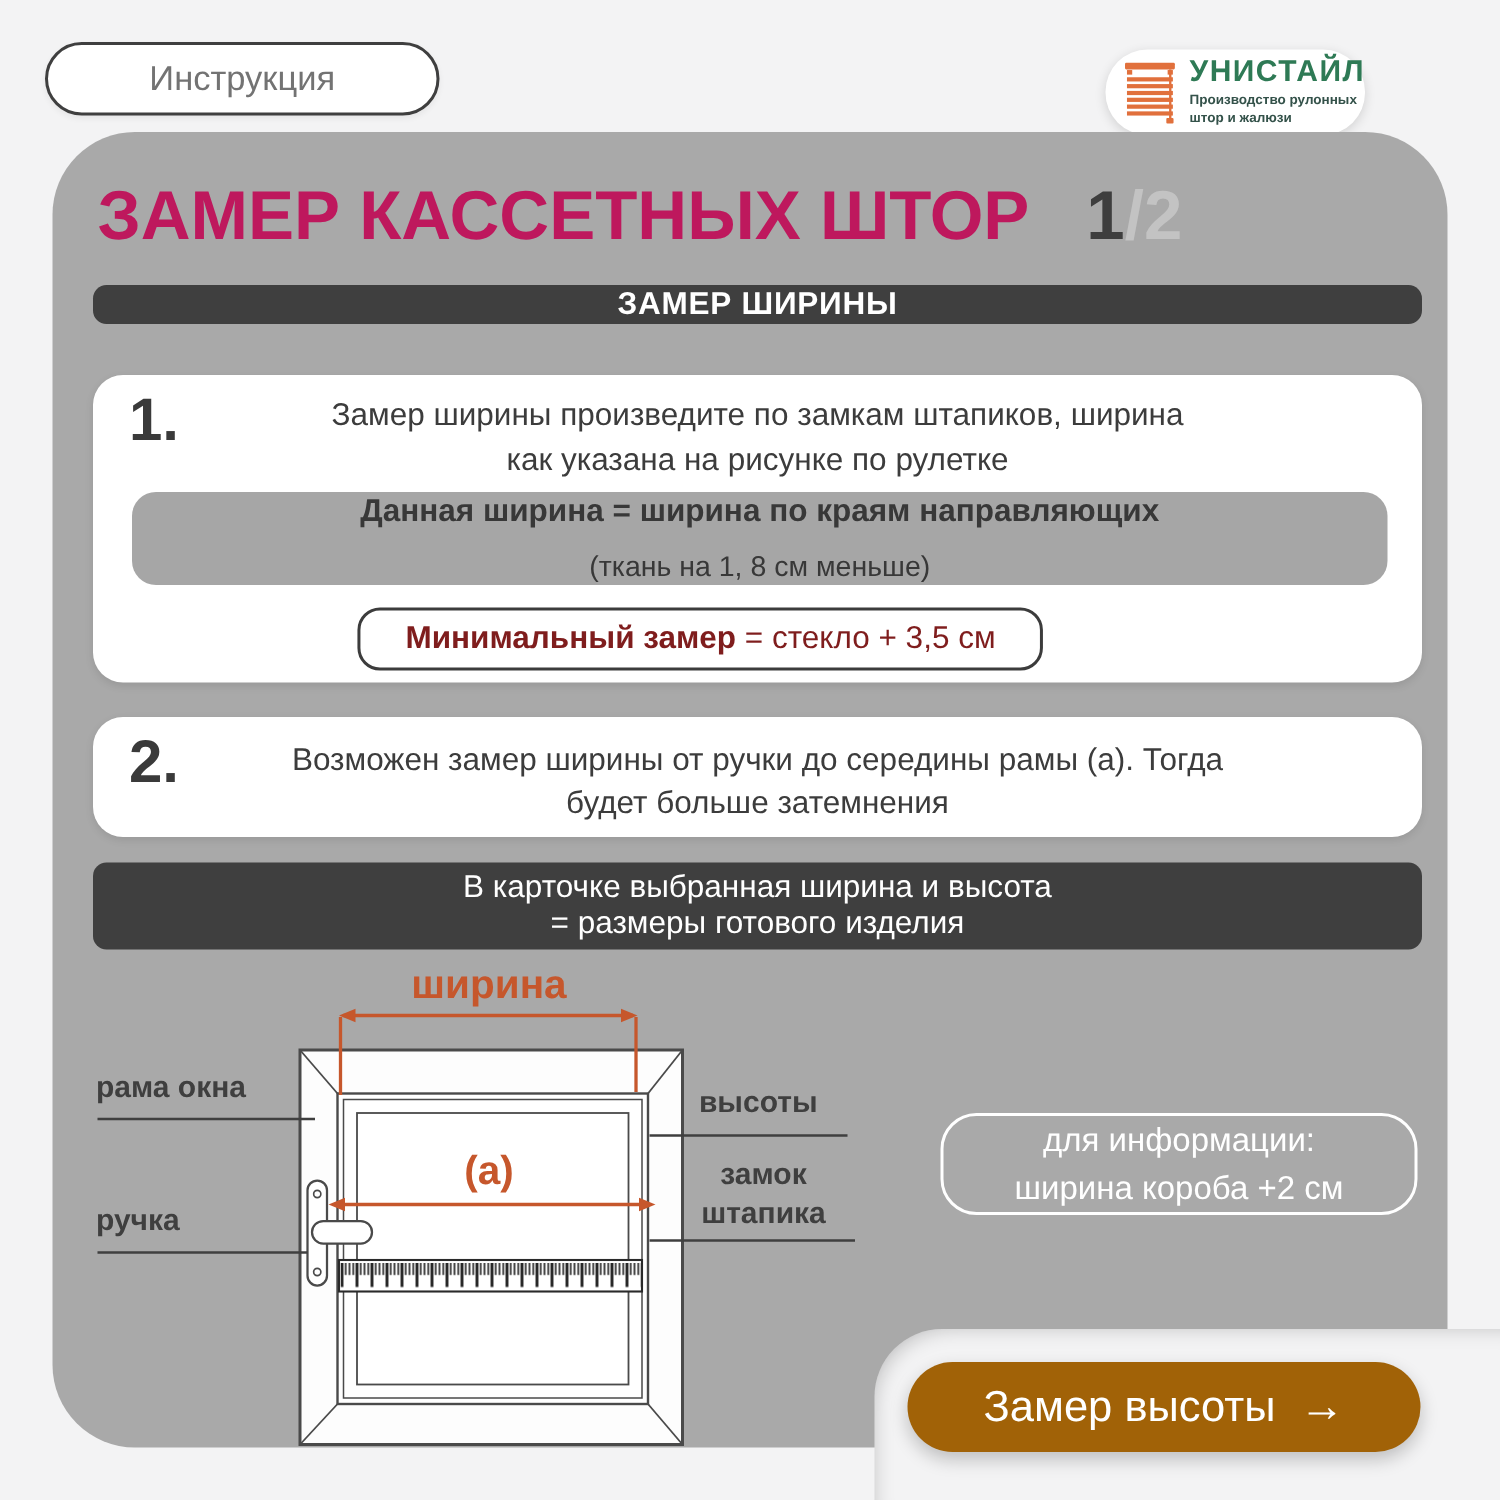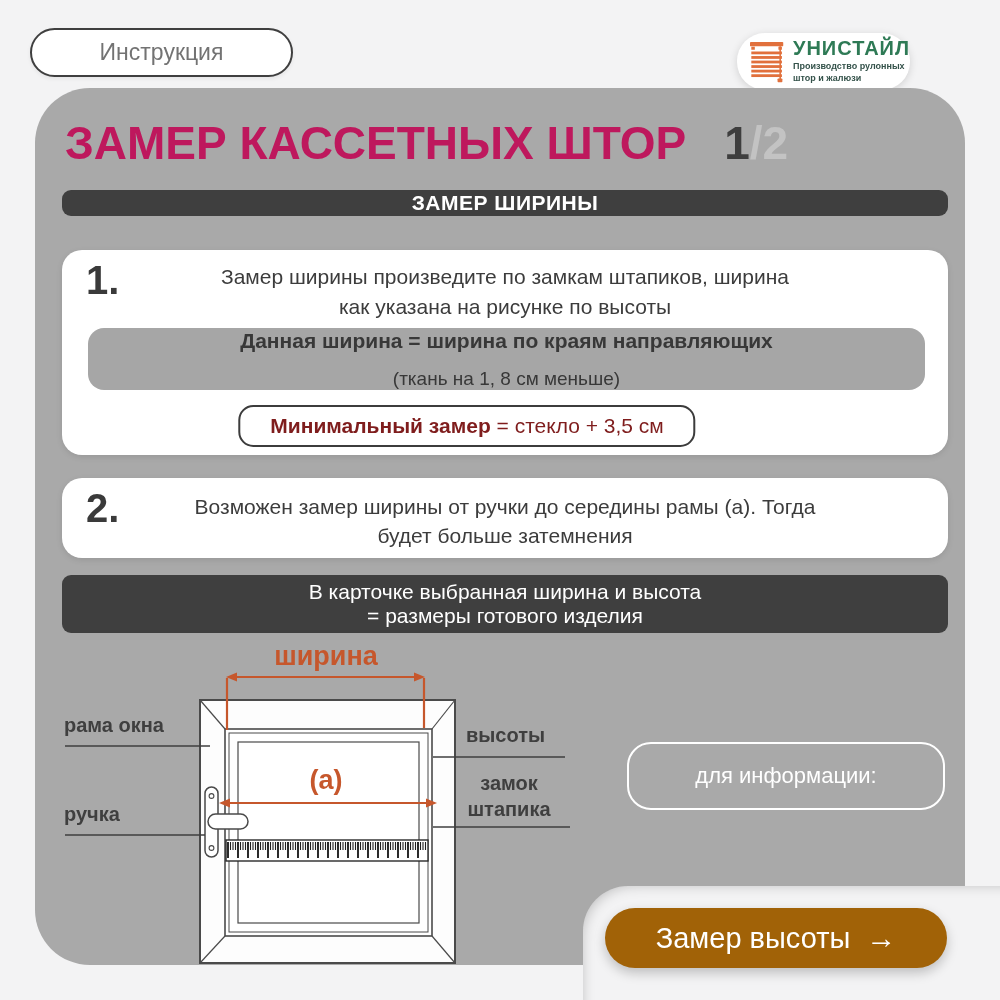--- a/index.html
+++ b/index.html
@@ -133,21 +133,21 @@
 </div>
 
 <div class="abs darkbar bar1">
   <span>ЗАМЕР ШИРИНЫ</span>
 </div>
 
 <div class="abs whitebox box1">
   <div class="stepnum">1.</div>
   <div class="steptext">
     <div>Замер ширины произведите по замкам штапиков, ширина</div>
-    <div>как указана на рисунке по высоты</div>
+    <div>как указана на рисунке по рулетке</div>
   </div>
   <div class="notebox">
     <div class="b">Данная ширина = ширина по краям направляющих</div>
     <div class="s">(ткань на 1, 8 см меньше)</div>
   </div>
   <div class="minbox"><span class="b">Минимальный замер</span><span> = стекло + 3,5 см</span></div>
 </div>
 
 <div class="abs whitebox box2">
   <div class="stepnum">2.</div>
@@ -222,19 +222,20 @@
 <div class="abs dlabel" style="left:64px;top:712px;">рама окна</div>
 <div class="abs dlabel" style="left:64px;top:801px;">ручка</div>
 <div class="abs dlabel" style="left:433px;top:722px;width:145px;text-align:center;">высоты</div>
 <div class="abs dlabel" style="left:433px;top:770px;width:152px;text-align:center;">
   <div>замок</div>
   <div>штапика</div>
 </div>
 
 <div class="abs infobox">
   <div>для информации:</div>
+  <div>ширина короба +2 см</div>
 </div>
 
 <div class="abs notch"></div>
 <div class="abs next-btn">
   <span>Замер высоты</span>
   <span class="arr">→</span>
 </div>
 
 </body></html>

